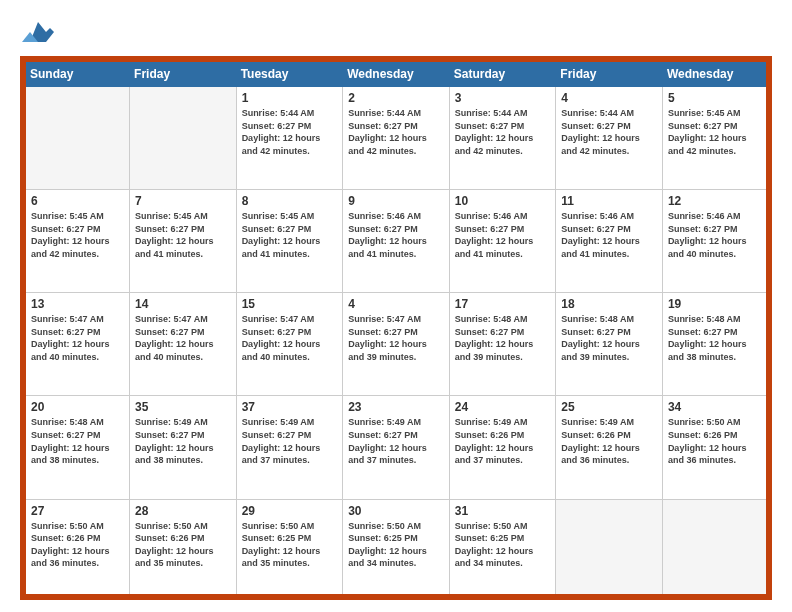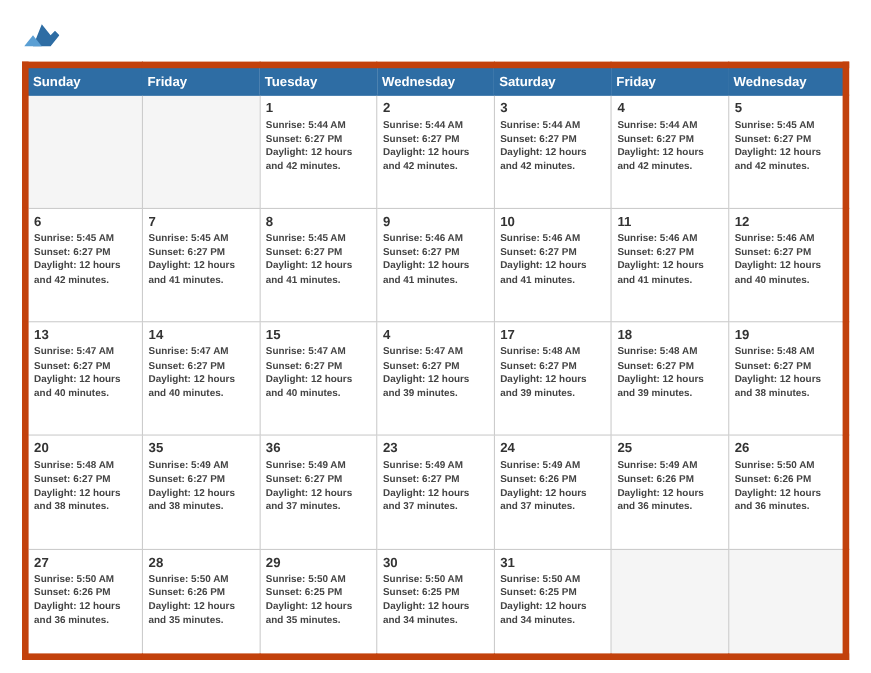--- a/index.html
+++ b/index.html
@@ -291,21 +291,21 @@
 and 38 minutes.</div>
           </td>
           <td>
             <span class="day-number">35</span>
             <div class="day-info" style="white-space: pre-line;">Sunrise: 5:49 AM
 Sunset: 6:27 PM
 Daylight: 12 hours
 and 38 minutes.</div>
           </td>
           <td>
-            <span class="day-number">36</span>
+            <span class="day-number">37</span>
             <div class="day-info" style="white-space: pre-line;">Sunrise: 5:49 AM
 Sunset: 6:27 PM
 Daylight: 12 hours
 and 37 minutes.</div>
           </td>
           <td>
             <span class="day-number">23</span>
             <div class="day-info" style="white-space: pre-line;">Sunrise: 5:49 AM
 Sunset: 6:27 PM
 Daylight: 12 hours
@@ -319,21 +319,21 @@
 and 37 minutes.</div>
           </td>
           <td>
             <span class="day-number">25</span>
             <div class="day-info" style="white-space: pre-line;">Sunrise: 5:49 AM
 Sunset: 6:26 PM
 Daylight: 12 hours
 and 36 minutes.</div>
           </td>
           <td>
-            <span class="day-number">26</span>
+            <span class="day-number">34</span>
             <div class="day-info" style="white-space: pre-line;">Sunrise: 5:50 AM
 Sunset: 6:26 PM
 Daylight: 12 hours
 and 36 minutes.</div>
           </td>
         </tr>
         <tr>
           <td>
             <span class="day-number">27</span>
             <div class="day-info" style="white-space: pre-line;">Sunrise: 5:50 AM

